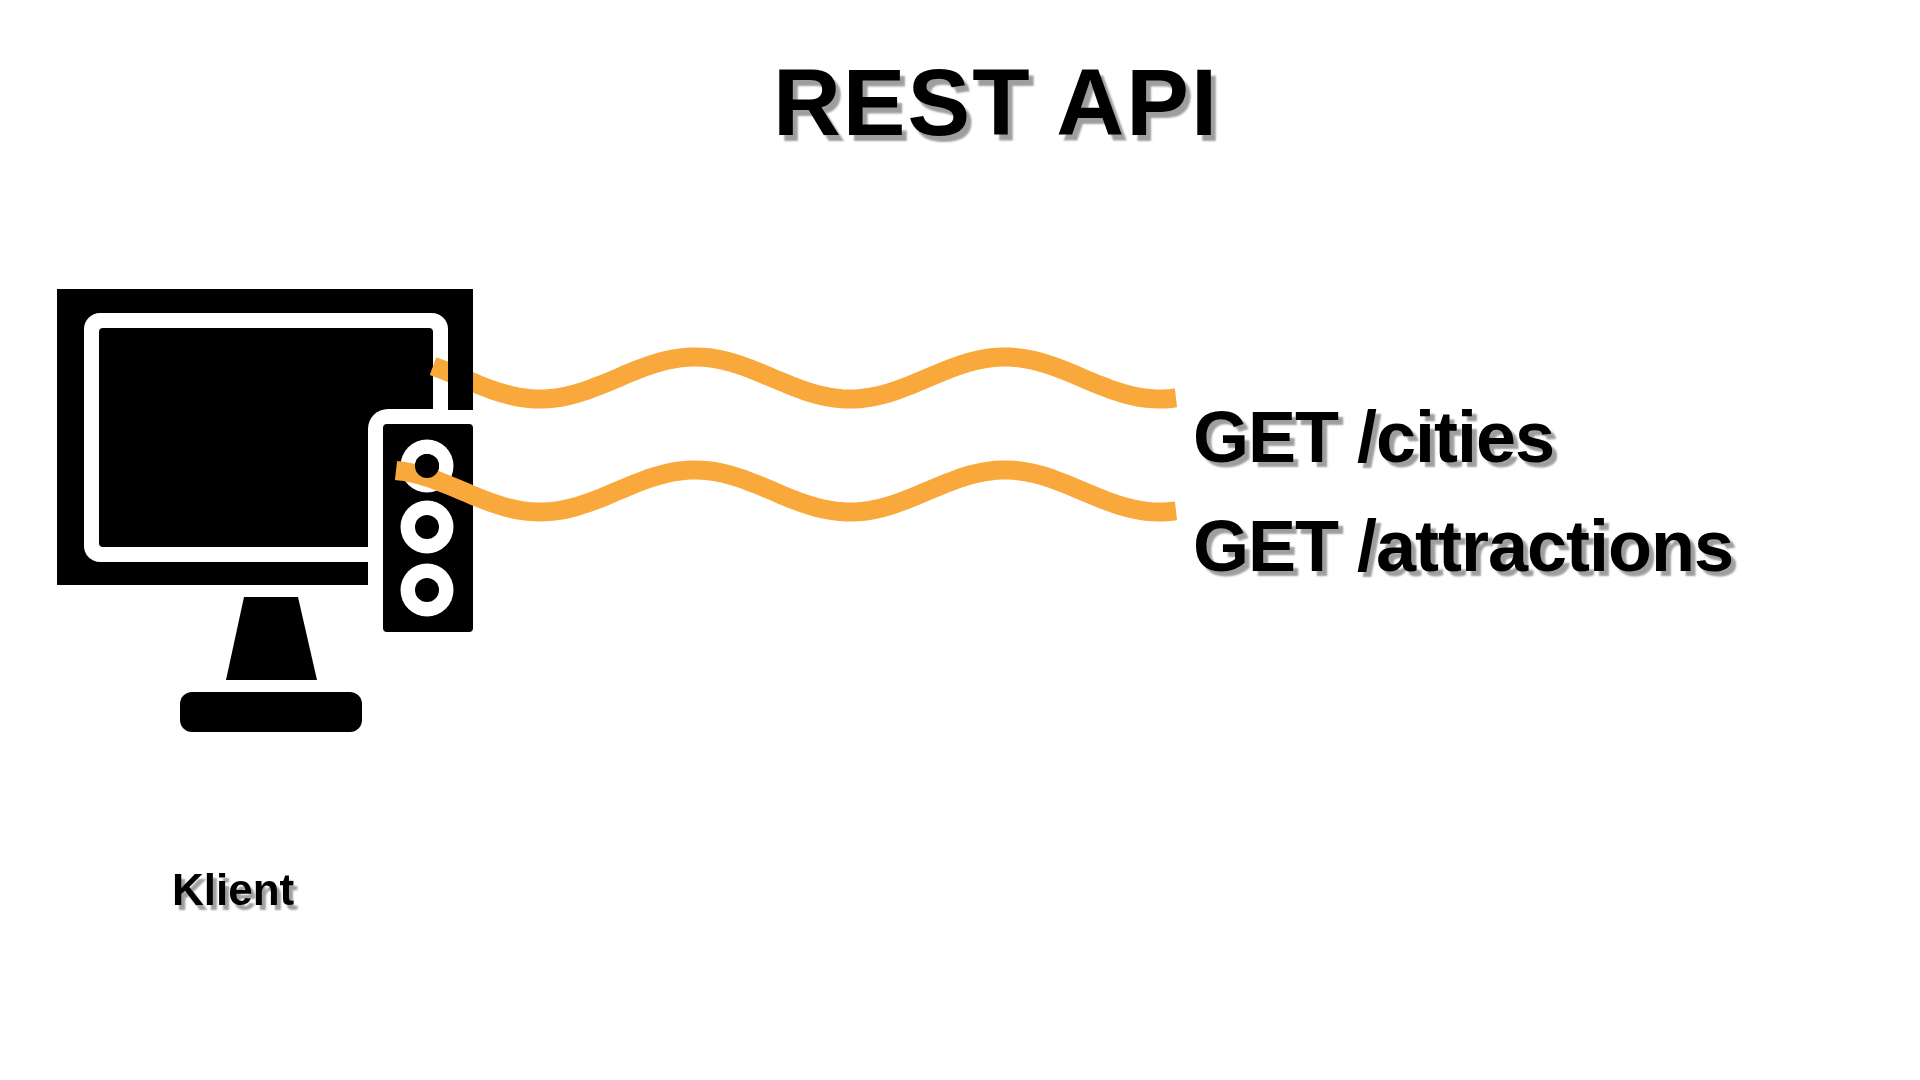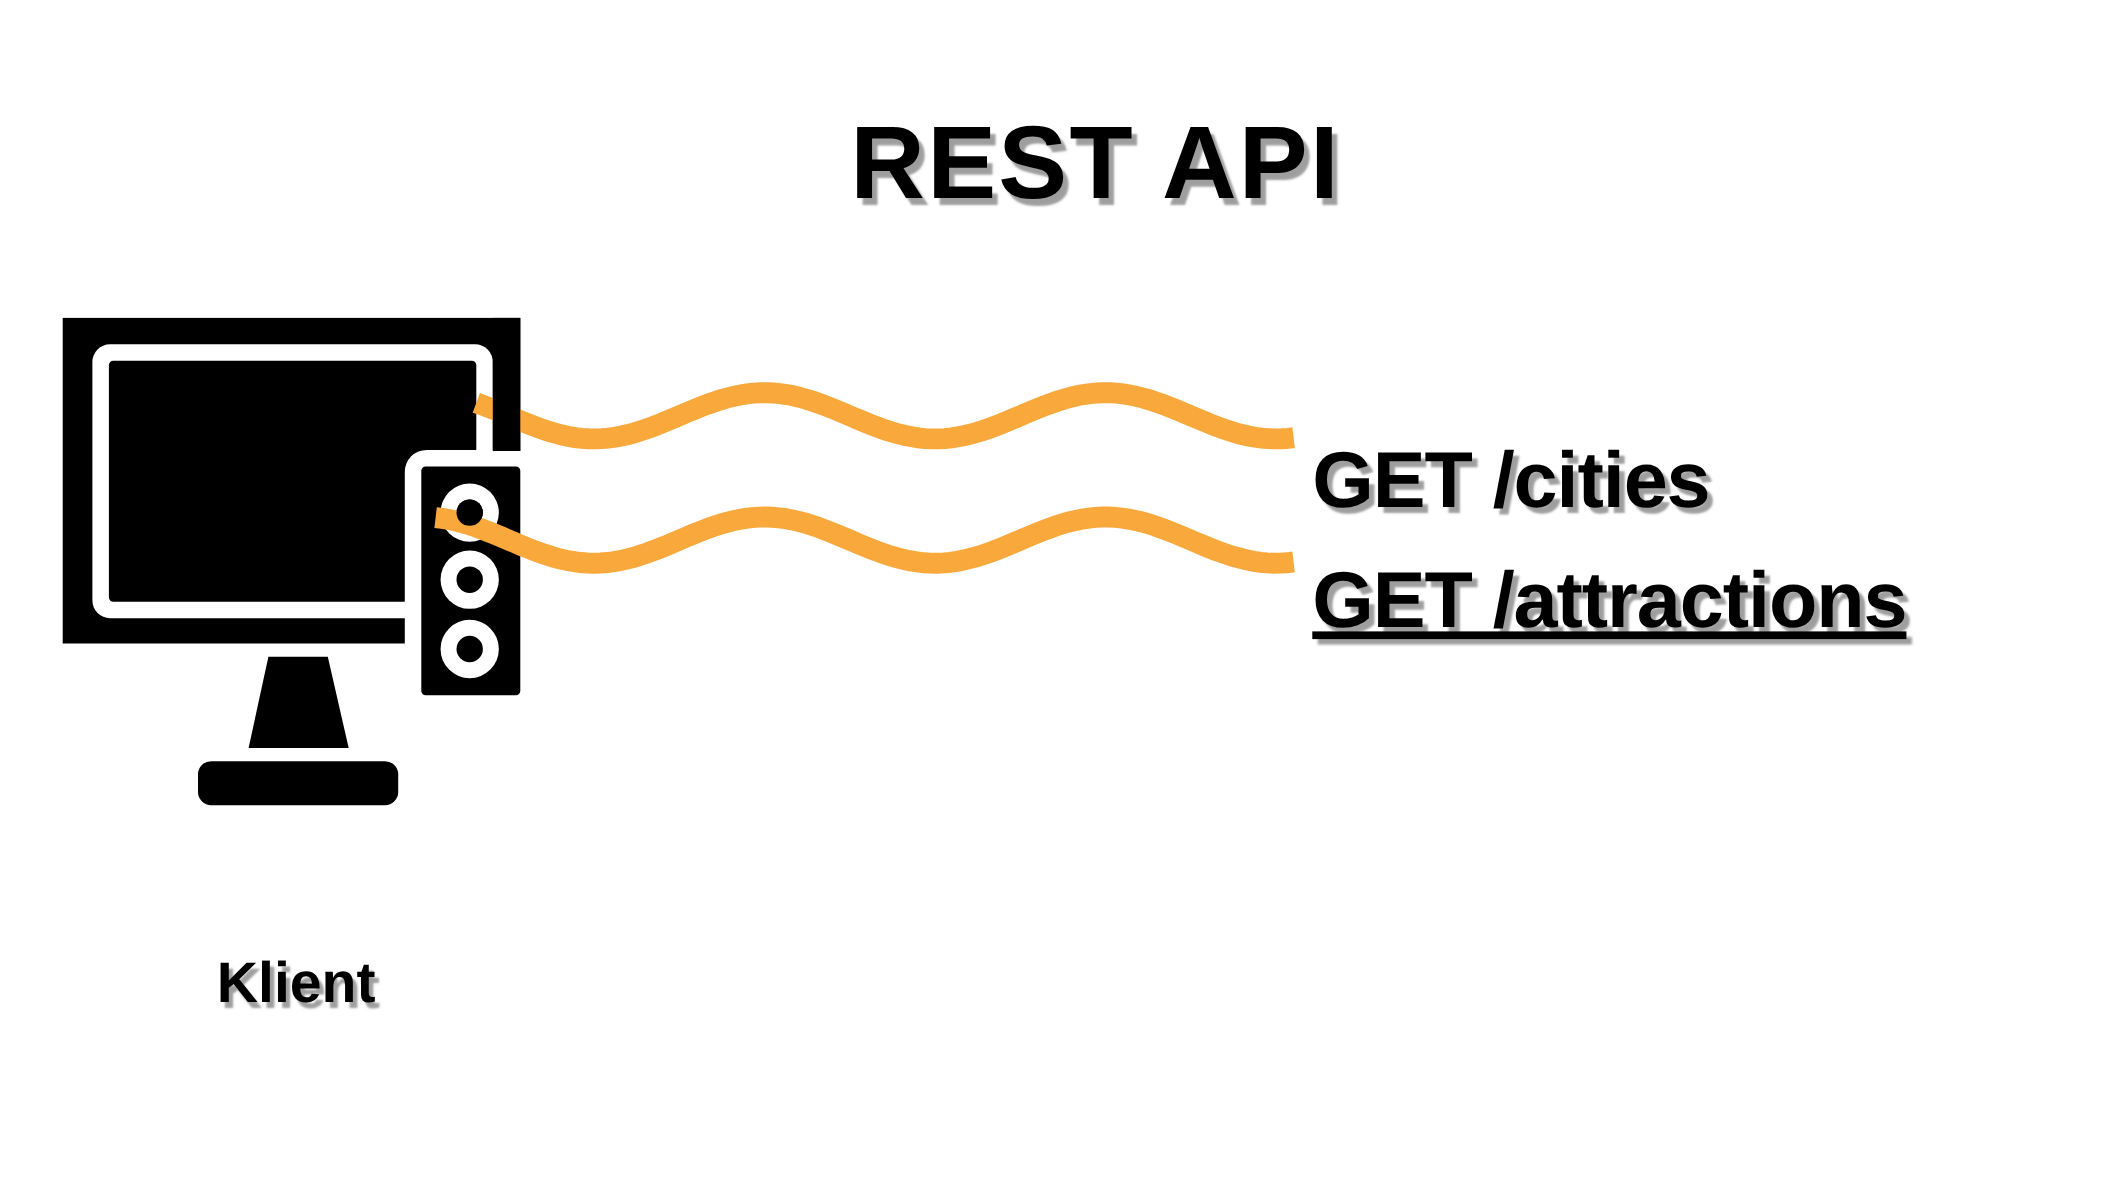--- a/index.html
+++ b/index.html
@@ -23,24 +23,23 @@
     letter-spacing:2px;
     text-shadow:5px 6px 2px rgba(0,0,0,0.38);
   }
   .req{
     font-size:72px;
     letter-spacing:-1px;
     text-shadow:5px 5px 2px rgba(0,0,0,0.38);
     margin-top:39px;
   }
   .caption{
-    font-size:52px;
+    font-size:44px;
     letter-spacing:0px;
     text-shadow:4px 5px 2px rgba(0,0,0,0.38);
-    margin-left:25px;
   }
 </style>
 </head>
 <body>
 
 <div id="stage">
 
   <svg id="diagram-svg" width="1920" height="1080" viewBox="0 0 1920 1080">
 
     <g>
@@ -62,20 +61,20 @@
 
     <g>
       <path fill="none" stroke-linecap="butt" d="M433.0,366.2L439.0,368.4L445.0,370.7L451.0,373.1L457.0,375.7L463.0,378.2L469.0,380.8L475.0,383.3L481.0,385.7L487.0,388.0L493.0,390.2L499.0,392.2L505.0,393.9L511.0,395.5L517.0,396.8L523.0,397.8L529.0,398.5L535.0,398.9L541.0,399.0L547.0,398.8L553.0,398.3L559.0,397.5L565.0,396.4L571.0,395.0L577.0,393.4L583.0,391.5L589.0,389.5L595.0,387.2L601.0,384.9L607.0,382.4L613.0,379.9L619.0,377.4L625.0,374.8L631.0,372.3L637.0,369.9L643.0,367.6L649.0,365.5L655.0,363.5L661.0,361.8L667.0,360.3L673.0,359.1L679.0,358.1L685.0,357.4L691.0,357.1L697.0,357.0L703.0,357.3L709.0,357.8L715.0,358.7L721.0,359.8L727.0,361.3L733.0,362.9L739.0,364.8L745.0,366.9L751.0,369.1L757.0,371.5L763.0,374.0L769.0,376.5L775.0,379.1L781.0,381.6L787.0,384.1L793.0,386.5L799.0,388.7L805.0,390.9L811.0,392.8L817.0,394.5L823.0,395.9L829.0,397.1L835.0,398.0L841.0,398.7L847.0,399.0L853.0,399.0L859.0,398.7L865.0,398.0L871.0,397.1L877.0,395.9L883.0,394.5L889.0,392.8L895.0,390.9L901.0,388.7L907.0,386.5L913.0,384.1L919.0,381.6L925.0,379.1L931.0,376.5L937.0,374.0L943.0,371.5L949.0,369.1L955.0,366.9L961.0,364.8L967.0,362.9L973.0,361.3L979.0,359.8L985.0,358.7L991.0,357.8L997.0,357.3L1003.0,357.0L1009.0,357.1L1015.0,357.4L1021.0,358.1L1027.0,359.1L1033.0,360.3L1039.0,361.8L1045.0,363.5L1051.0,365.5L1057.0,367.6L1063.0,369.9L1069.0,372.3L1075.0,374.8L1081.0,377.4L1087.0,379.9L1093.0,382.4L1099.0,384.9L1105.0,387.2L1111.0,389.5L1117.0,391.5L1123.0,393.4L1129.0,395.0L1135.0,396.4L1141.0,397.5L1147.0,398.3L1153.0,398.8L1159.0,399.0L1165.0,398.9L1171.0,398.5L1176,397.9" stroke="#F9A83C" stroke-width="19"></path>
       <path fill="none" stroke-linecap="butt" d="M396.0,470.5L402.0,471.2L408.0,472.2L414.0,473.5L420.0,475.1L426.0,476.8L432.0,478.8L438.0,481.0L444.0,483.3L450.0,485.7L456.0,488.2L462.0,490.8L468.0,493.3L474.0,495.9L480.0,498.3L486.0,500.6L492.0,502.8L498.0,504.8L504.0,506.7L510.0,508.2L516.0,509.6L522.0,510.6L528.0,511.4L534.0,511.8L540.0,512.0L546.0,511.8L552.0,511.4L558.0,510.6L564.0,509.6L570.0,508.2L576.0,506.7L582.0,504.8L588.0,502.8L594.0,500.6L600.0,498.3L606.0,495.9L612.0,493.3L618.0,490.8L624.0,488.2L630.0,485.7L636.0,483.3L642.0,481.0L648.0,478.8L654.0,476.8L660.0,475.1L666.0,473.5L672.0,472.2L678.0,471.2L684.0,470.5L690.0,470.1L696.0,470.0L702.0,470.2L708.0,470.7L714.0,471.5L720.0,472.6L726.0,474.0L732.0,475.6L738.0,477.5L744.0,479.5L750.0,481.8L756.0,484.1L762.0,486.6L768.0,489.1L774.0,491.6L780.0,494.2L786.0,496.7L792.0,499.1L798.0,501.4L804.0,503.5L810.0,505.5L816.0,507.2L822.0,508.7L828.0,509.9L834.0,510.9L840.0,511.6L846.0,511.9L852.0,512.0L858.0,511.7L864.0,511.2L870.0,510.3L876.0,509.2L882.0,507.7L888.0,506.1L894.0,504.2L900.0,502.1L906.0,499.9L912.0,497.5L918.0,495.0L924.0,492.5L930.0,489.9L936.0,487.4L942.0,484.9L948.0,482.5L954.0,480.3L960.0,478.1L966.0,476.2L972.0,474.5L978.0,473.1L984.0,471.9L990.0,471.0L996.0,470.3L1002.0,470.0L1008.0,470.0L1014.0,470.3L1020.0,471.0L1026.0,471.9L1032.0,473.1L1038.0,474.5L1044.0,476.2L1050.0,478.1L1056.0,480.3L1062.0,482.5L1068.0,484.9L1074.0,487.4L1080.0,489.9L1086.0,492.5L1092.0,495.0L1098.0,497.5L1104.0,499.9L1110.0,502.1L1116.0,504.2L1122.0,506.1L1128.0,507.7L1134.0,509.2L1140.0,510.3L1146.0,511.2L1152.0,511.7L1158.0,512.0L1164.0,511.9L1170.0,511.6L1176,510.9" stroke="#F9A83C" stroke-width="19"></path>
     </g>
 
     <rect x="448" y="289" width="25" height="121" fill="#000"></rect>
     <circle cx="427" cy="466" r="12" fill="#000"></circle>
   </svg>
 
-  <div class="txt title" style="left:996px;top:56px;transform:translateX(-50%);margin-top:45px;">REST API</div>
+  <div class="txt title" style="left:996px;top:56px;transform:translateX(-50%);">REST API</div>
 
   <div class="txt req" style="left:1193px;top:362px;">GET /cities</div>
 
-  <div class="txt req" style="left:1193px;top:471px;text-decoration:underline;">GET /attractions</div>
+  <div class="txt req" style="left:1193px;top:471px;">GET /attractions</div>
 
   <div class="txt caption" style="left:172px;top:868px;">Klient</div>
 </div>
 
 </body></html>

